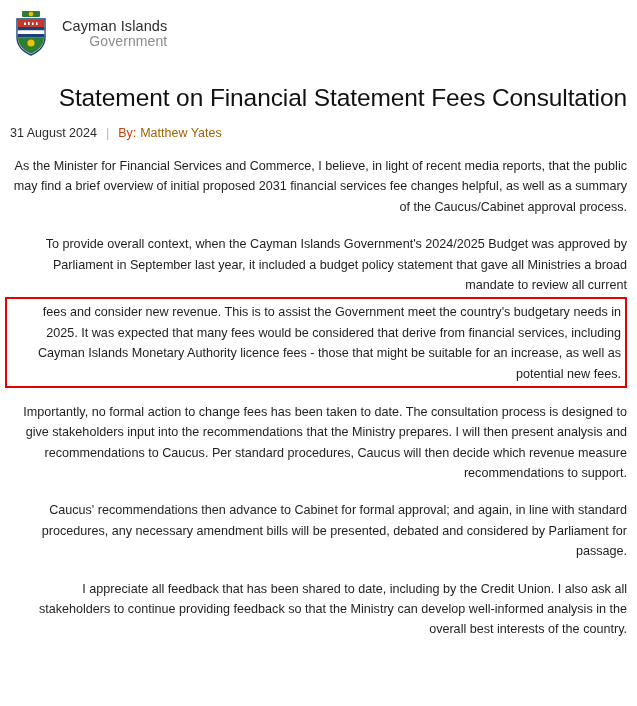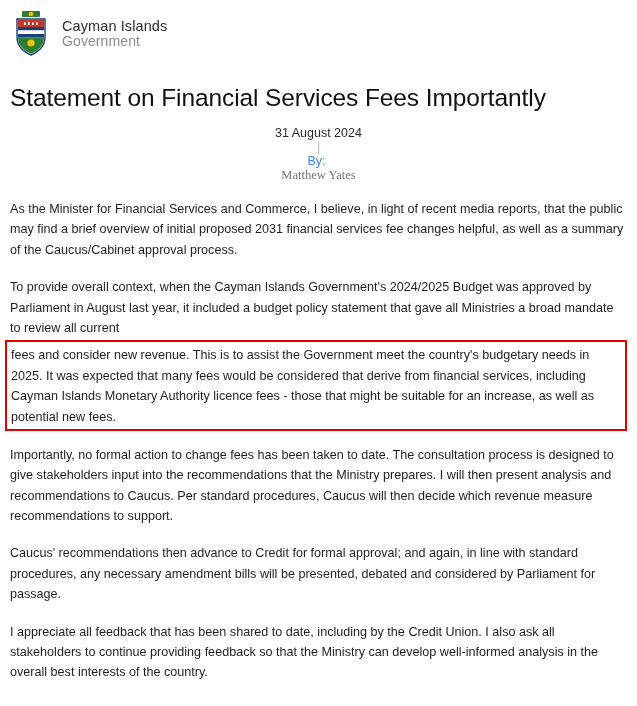--- a/index.html
+++ b/index.html
@@ -13,20 +13,21 @@
     font-family: "Liberation Sans", sans-serif;
     color: #1b1b1b;
     overflow: hidden;
   }
   .page {
     position: relative;
     width: 637px;
     height: 680px;
     box-sizing: border-box;
     padding: 0 10px;
+    text-align: right;
   }
 
   
   .site-header {
     display: flex;
     align-items: center;
     gap: 10px;
     padding: 10px 0 4px 0;
   }
   .crest {
@@ -63,32 +64,30 @@
   }
 
   
   .byline {
     margin-top: 14px;
     font-size: 12.5px;
     color: #2b2b2b;
     display: flex;
     align-items: center;
     gap: 0;
-    flex-direction: column;
   }
   .byline .date { color: #2b2b2b; }
   .byline .sep {
     color: #b9b9b9;
     margin: 0 9px;
   }
-  .byline .by-label { color: #3b82f6; margin-right: 4px; }
+  .byline .by-label { color: #c2410c; margin-right: 4px; }
   .byline .author {
-    color: #737373;
+    color: #a16207;
     text-decoration: none;
-    font-family: Liberation Serif, serif;
   }
 
   
   .body {
     margin-top: 16px;
     font-size: 12.6px;
     line-height: 1.62;
     color: #1f1f1f;
   }
   .body p {
@@ -136,38 +135,38 @@
         <path d="M22 12.6 l1.6 0 0 2.4 -1.6 0 Z" fill="#ffffff"></path>
         <path d="M26 12.2 l1.6 0 0 2.8 -1.6 0 Z" fill="#ffffff"></path>
       </svg>
     </div>
     <div class="brand-text">
       <div class="brand-line1">Cayman Islands</div>
       <div class="brand-line2">Government</div>
     </div>
   </div>
 
-  <h1 class="page-title">Statement on Financial Services Fees Importantly</h1>
+  <h1 class="page-title">Statement on Financial Statement Fees Consultation</h1>
 
   <div class="byline">
     <span class="date">31 August 2024</span>
     <span class="sep">|</span>
     <span class="by-label">By:</span>
     <a class="author" href="#">Matthew Yates</a>
   </div>
 
   <div class="body">
 
     <p>As the Minister for Financial Services and Commerce, I believe, in light of recent media reports, that the public may find a brief overview of initial proposed 2031 financial services fee changes helpful, as well as a summary of the Caucus/Cabinet approval process.</p>
 
     <div class="para-wrap">
-      <p class="pre-highlight">To provide overall context, when the Cayman Islands Government's 2024/2025 Budget was approved by Parliament in August last year, it included a budget policy statement that gave all Ministries a broad mandate to review all current</p>
+      <p class="pre-highlight">To provide overall context, when the Cayman Islands Government's 2024/2025 Budget was approved by Parliament in September last year, it included a budget policy statement that gave all Ministries a broad mandate to review all current</p>
       <div class="highlight-box" style="border-color: rgb(230, 0, 0);">
         <p>fees and consider new revenue. This is to assist the Government meet the country's budgetary needs in 2025. It was expected that many fees would be considered that derive from financial services, including Cayman Islands Monetary Authority licence fees - those that might be suitable for an increase, as well as potential new fees.</p>
       </div>
     </div>
 
     <p>Importantly, no formal action to change fees has been taken to date. The consultation process is designed to give stakeholders input into the recommendations that the Ministry prepares. I will then present analysis and recommendations to Caucus. Per standard procedures, Caucus will then decide which revenue measure recommendations to support.</p>
-    <p>Caucus' recommendations then advance to Credit for formal approval; and again, in line with standard procedures, any necessary amendment bills will be presented, debated and considered by Parliament for passage.</p>
+    <p>Caucus' recommendations then advance to Cabinet for formal approval; and again, in line with standard procedures, any necessary amendment bills will be presented, debated and considered by Parliament for passage.</p>
     <p>I appreciate all feedback that has been shared to date, including by the Credit Union. I also ask all stakeholders to continue providing feedback so that the Ministry can develop well-informed analysis in the overall best interests of the country.</p>
   </div>
 
 </div>
 
 </body></html>

